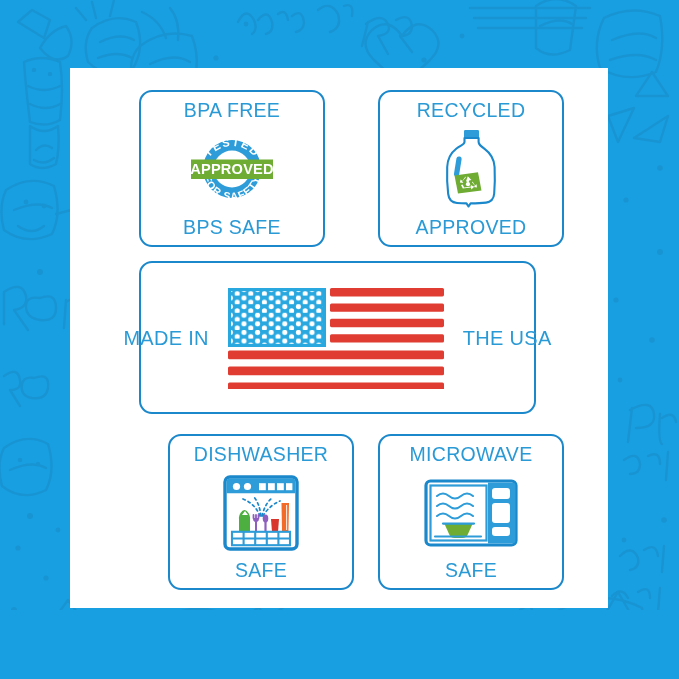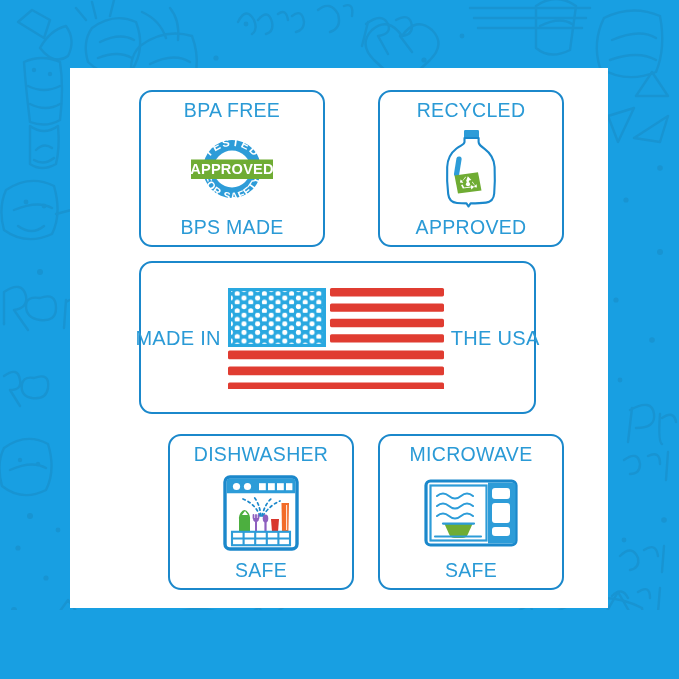--- a/index.html
+++ b/index.html
@@ -80,21 +80,21 @@
   #panel-usa      { left: 69px;  top: 193px; width: 397px; height: 153px; }
   #panel-dishwasher { left: 69px; top: 366px; width: 186px; height: 156px; margin-left: 29px; }
   #panel-microwave  { left: 280px; top: 366px; width: 186px; height: 156px; margin-left: 28px; }
 
   
   #panel-usa {
     flex-direction: row;
     align-items: center;
     justify-content: center;
     padding: 6px 10px;
-    gap: 0px;
+    gap: 12px;
   }
   #panel-usa .panel-label { font-size: 20px; }
   #usa-flag-wrap {
     display: flex;
     align-items: center;
     justify-content: center;
     padding: 0 6px;
   }
 
   .art-svg { display: block; }
@@ -258,21 +258,21 @@
             <textPath href="#arc-top" startOffset="50%" text-anchor="middle">TESTED</textPath>
           </text>
           <text font-family="'Liberation Sans', sans-serif" font-size="10.6" font-weight="bold" fill="#FFFFFF" letter-spacing="1.2">
             <textPath href="#arc-bot" startOffset="50%" text-anchor="middle">FOR SAFETY</textPath>
           </text>
           <rect x="7" y="29.5" width="82" height="19.5" fill="#6FAC33"></rect>
           <text x="48" y="44.2" text-anchor="middle" font-family="'Liberation Sans', sans-serif" font-size="14.6" font-weight="bold" fill="#FFFFFF" letter-spacing="0.2">APPROVED</text>
         </svg>
       </div>
 
-      <div class="panel-label">BPS MADE</div>
+      <div class="panel-label">BPS SAFE</div>
     </div>
 
     <div class="panel" id="panel-recycled">
       <div class="panel-label">RECYCLED</div>
 
       <div class="panel-art">
         <svg class="art-svg" width="72" height="82" viewBox="0 0 72 82" xmlns="http://www.w3.org/2000/svg">
 
           <rect x="29" y="2" width="15" height="8" rx="1.2" fill="#2D9CD8"></rect>
 

